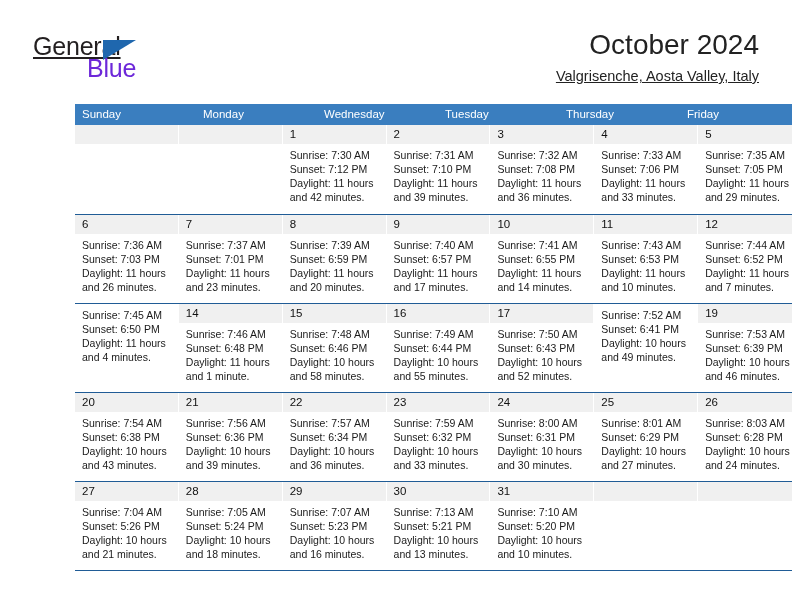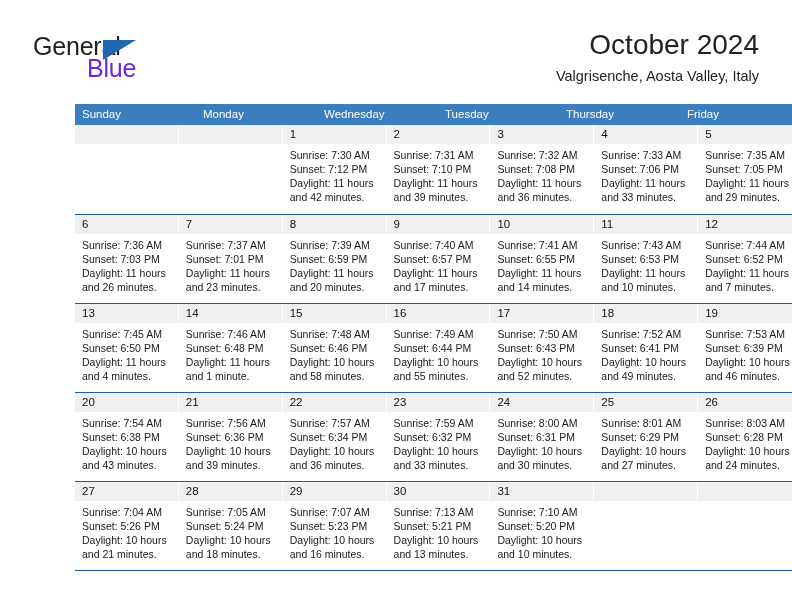--- a/index.html
+++ b/index.html
@@ -38,20 +38,21 @@
     height: 58px;
   }
   .logo-general {
     position: absolute;
     left: 0;
     top: 0;
     font-size: 25px;
     letter-spacing: -0.2px;
     color: #231f20;
     font-family: "Liberation Sans", sans-serif;
+    text-decoration: underline;
   }
   .logo-triangle {
     position: absolute;
     left: 70px;
     top: 8px;
     width: 0;
     height: 0;
     border-left: 33px solid #1f67ae;
     border-bottom: 20px solid transparent;
   }
@@ -75,20 +76,21 @@
     color: #222222;
     line-height: 34px;
     white-space: nowrap;
   }
   .cal-subtitle {
     font-size: 14.5px;
     color: #222222;
     line-height: 22px;
     margin-top: 3px;
     white-space: nowrap;
+    text-decoration: underline;
   }
 
   
   .calendar {
     position: absolute;
     left: 33px;
     top: 104px;
     width: 726px;
     margin-left: 42px;
   }
@@ -310,21 +312,20 @@
             <div class="day-body">
               <div class="day-line">Sunrise: 7:44 AM</div>
               <div class="day-line">Sunset: 6:52 PM</div>
               <div class="day-line">Daylight: 11 hours</div>
               <div class="day-line">and 7 minutes.</div>
             </div>
           </div>
         </div>
         <div class="week-row">
           <div class="day-cell">
-            <div class="day-num-band">13</div>
             <div class="day-body">
               <div class="day-line">Sunrise: 7:45 AM</div>
               <div class="day-line">Sunset: 6:50 PM</div>
               <div class="day-line">Daylight: 11 hours</div>
               <div class="day-line">and 4 minutes.</div>
             </div>
           </div>
           <div class="day-cell">
             <div class="day-num-band">14</div>
             <div class="day-body">
@@ -355,21 +356,20 @@
           <div class="day-cell">
             <div class="day-num-band">17</div>
             <div class="day-body">
               <div class="day-line">Sunrise: 7:50 AM</div>
               <div class="day-line">Sunset: 6:43 PM</div>
               <div class="day-line">Daylight: 10 hours</div>
               <div class="day-line">and 52 minutes.</div>
             </div>
           </div>
           <div class="day-cell">
-            <div class="day-num-band">18</div>
             <div class="day-body">
               <div class="day-line">Sunrise: 7:52 AM</div>
               <div class="day-line">Sunset: 6:41 PM</div>
               <div class="day-line">Daylight: 10 hours</div>
               <div class="day-line">and 49 minutes.</div>
             </div>
           </div>
           <div class="day-cell">
             <div class="day-num-band">19</div>
             <div class="day-body">

